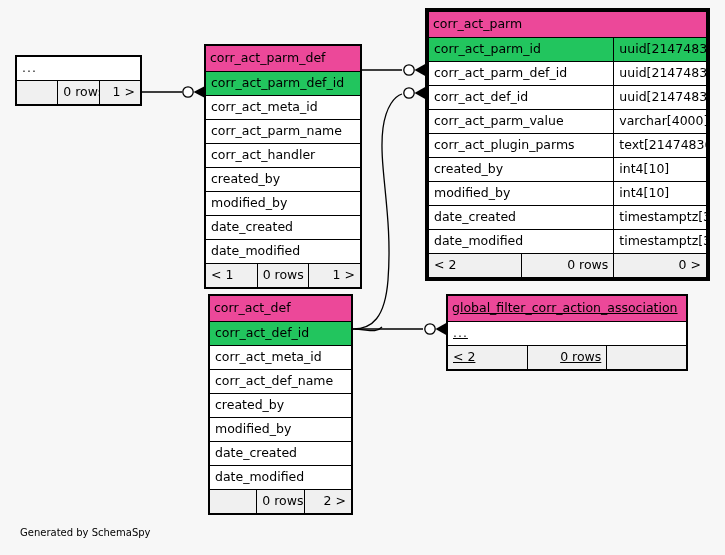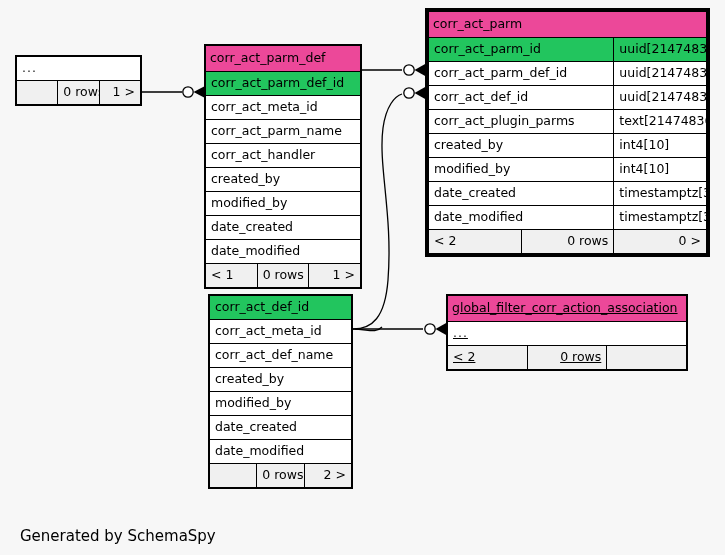--- a/index.html
+++ b/index.html
@@ -74,21 +74,21 @@
   .dots {
     letter-spacing: 1px;
     color: #222;
   }
 
   
   .caption {
     position: absolute;
     left: 20px;
     top: 527px;
-    font-size: 15px;
+    font-size: 10px;
     color: #000;
   }
 </style>
 </head>
 <body>
 
 <div id="canvas">
 
   <svg class="edges" viewBox="0 0 725 555" xmlns="http://www.w3.org/2000/svg">
 
@@ -184,20 +184,24 @@
       </tr>
       <tr>
         <td colspan="2">corr_act_parm_def_id</td>
         <td>uuid[2147483647]</td>
       </tr>
       <tr>
         <td colspan="2">corr_act_def_id</td>
         <td>uuid[2147483647]</td>
       </tr>
       <tr>
+        <td colspan="2">corr_act_parm_value</td>
+        <td>varchar[4000]</td>
+      </tr>
+      <tr>
         <td colspan="2">corr_act_plugin_parms</td>
         <td>text[2147483647]</td>
       </tr>
       <tr>
         <td colspan="2">created_by</td>
         <td>int4[10]</td>
       </tr>
       <tr>
         <td colspan="2">modified_by</td>
         <td>int4[10]</td>
@@ -215,20 +219,23 @@
         <td class="mid" style="width:83px;">0 rows</td>
         <td class="rgt">0 &gt;</td>
       </tr>
     </tbody>
       </table>
   </div>
 
   <div class="entity" style="left:208px; top:294px; width:145px;">
     <table>
       <tbody>
+          <tr class="ttl">
+        <td colspan="3">corr_act_def</td>
+      </tr>
       <tr class="pk">
         <td colspan="3">corr_act_def_id</td>
       </tr>
       <tr>
         <td colspan="3">corr_act_meta_id</td>
       </tr>
       <tr>
         <td colspan="3">corr_act_def_name</td>
       </tr>
       <tr>

